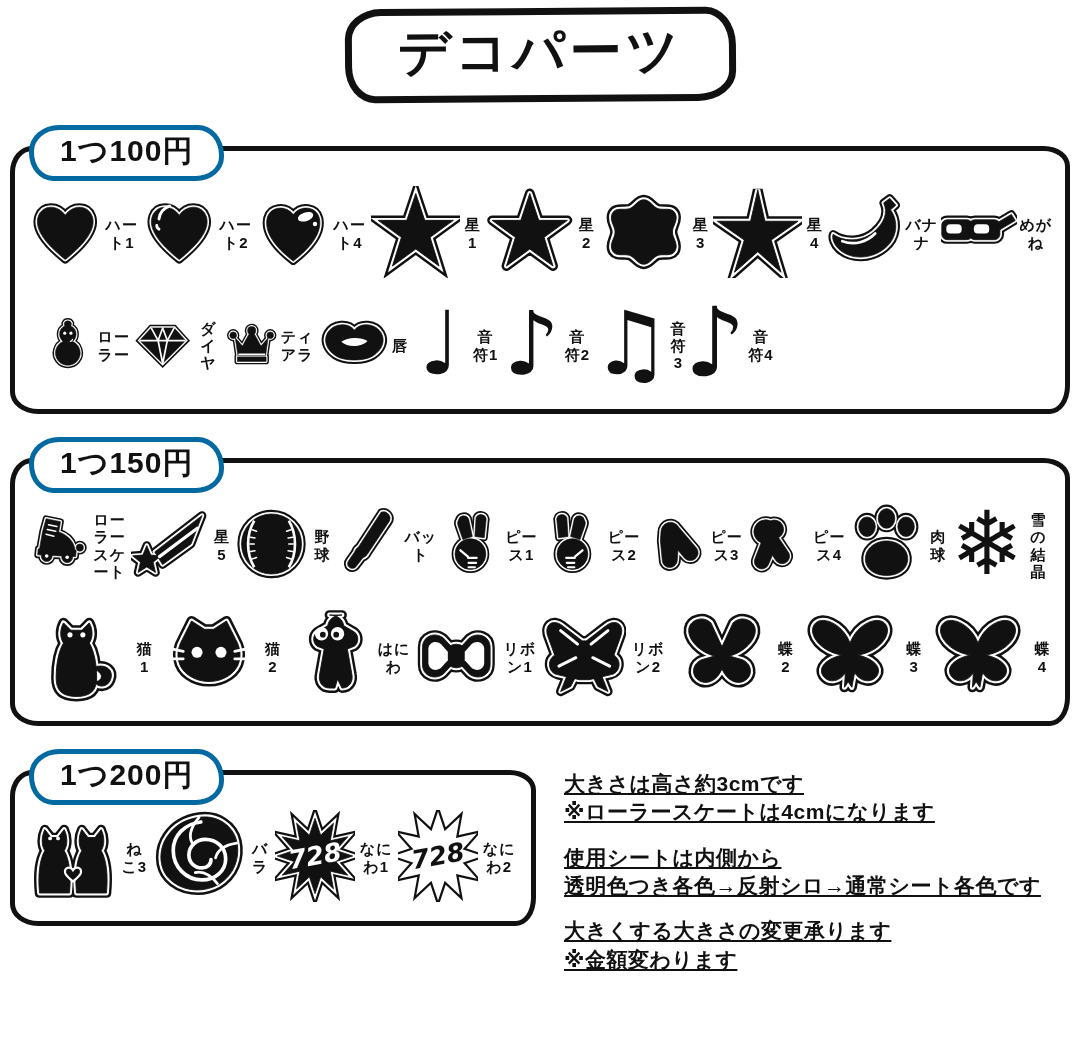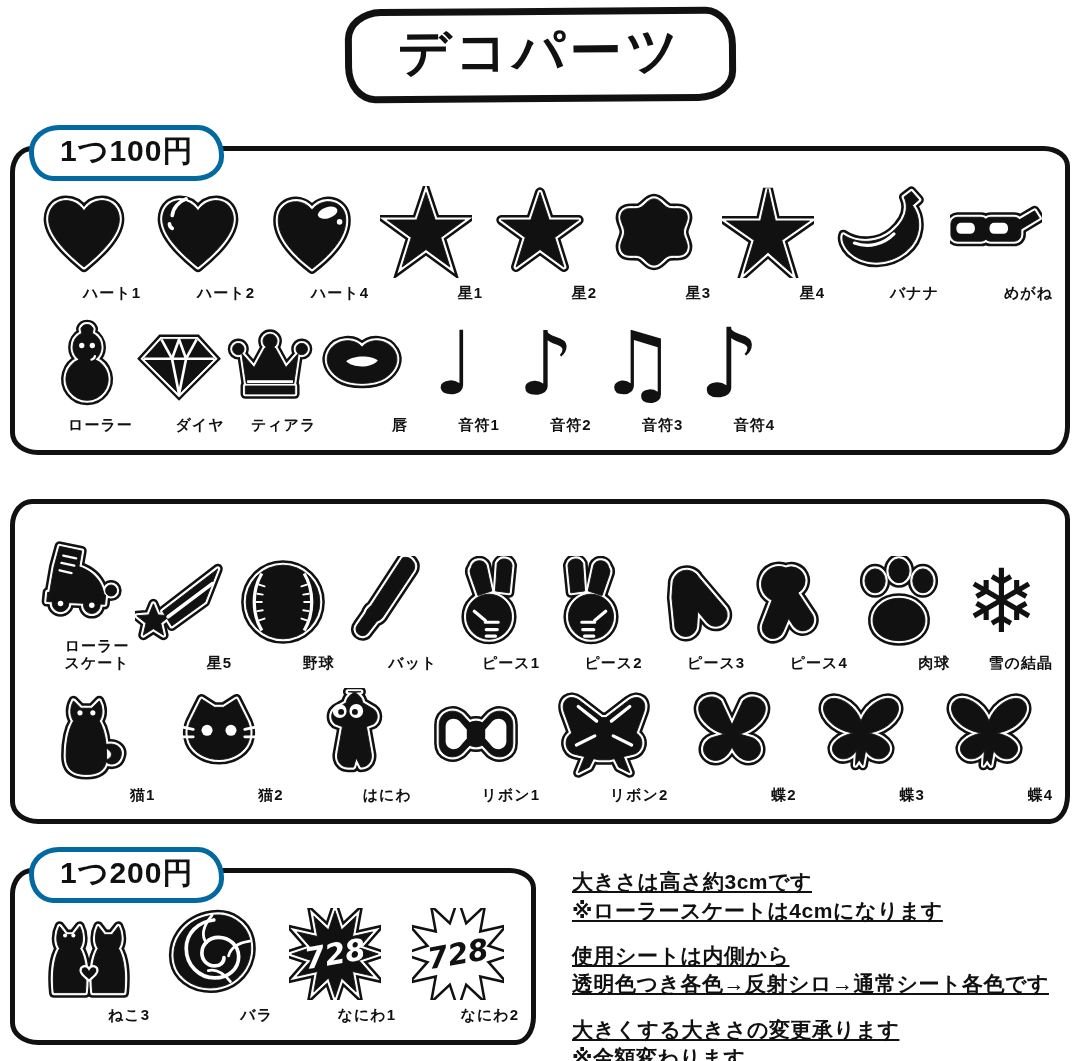--- a/index.html
+++ b/index.html
@@ -20,33 +20,33 @@
     border:5px solid #111;border-radius:22px 26px 20px 28px / 26px 20px 28px 22px;
     background:#fff;
   }
   .pill{
     position:absolute;top:-26px;left:14px;background:#fff;z-index:2;
     border:5px solid #0369a1;border-radius:30px 26px 28px 24px / 26px 30px 24px 28px;
     padding:1px 26px 4px;font-size:30px;font-weight:800;letter-spacing:1px;white-space:nowrap;
   }
   .row{display:flex;align-items:flex-end;padding:4px 4px 10px;}
   .row.w71{width:71%;margin-left:14px;}
-  .item{flex:1;min-width:0;display:flex;flex-direction:column;align-items:flex-end;}
+  .item{flex:1;min-width:0;display:flex;flex-direction:row;align-items:center;}
   .icon{height:98px;width:100%;display:flex;align-items:center;justify-content:center;}
   .icon-svg{height:92px;max-width:96%;}
   .icon-svg.flip{transform:scaleX(-1);}
   .glyph{font-family:"DejaVu Sans",sans-serif;font-size:88px;line-height:.95;color:#111;display:block;}
   .glyph.big{font-size:96px;}
   .item-label{
     font-size:15px;font-weight:bold;text-align:center;margin-top:3px;
     white-space:pre-line;line-height:1.15;letter-spacing:1px;
   }
   
   .bottom{display:flex;align-items:flex-start;margin-top:44px;}
-  .bottom .price-box{flex:0 0 500px;margin:0 12px 0 10px;}
+  .bottom .price-box{flex:0 0 500px;margin:0 4px 0 10px;}
   .notes{flex:1;padding:0 12px 0 24px;}
   .notes p{
     margin:0 0 17px;font-weight:bold;font-size:21px;line-height:1.35;
     white-space:pre-line;letter-spacing:.5px;text-decoration:underline;
   }
 </style>
 </head>
 <body>
 
 <div class="page">
@@ -245,20 +245,21 @@
         <div class="item">
           <div class="icon">
             <span class="glyph big">♪</span>
           </div>
           <div class="item-label">音符4</div>
         </div>
       </div>
   </section>
 
   <section class="price-box">
+    <div class="pill">1つ150円</div>
     <div class="row">
         <div class="item">
           <div class="icon">
             <svg viewBox="0 0 100 100" class="icon-svg">
               <path d="M30,8 L54,13 51,30 C63,34 72,42 76,52 L79,62 19,59 24,30 Z" fill="none" stroke="#111" stroke-width="11" stroke-linejoin="round" stroke-linecap="round"></path>
               <path d="M17,58 80,61 79,71 16,68 Z" fill="none" stroke="#111" stroke-width="11" stroke-linejoin="round" stroke-linecap="round"></path>
               <path d="M22,70 a9,9 0 1 0 18,0 a9,9 0 1 0 -18,0" fill="none" stroke="#111" stroke-width="11" stroke-linejoin="round" stroke-linecap="round"></path>
               <path d="M56,72 a9,9 0 1 0 18,0 a9,9 0 1 0 -18,0" fill="none" stroke="#111" stroke-width="11" stroke-linejoin="round" stroke-linecap="round"></path>
               <path d="M80,56 a6,6 0 1 0 12,0 a6,6 0 1 0 -12,0" fill="none" stroke="#111" stroke-width="11" stroke-linejoin="round" stroke-linecap="round"></path>
               <path d="M30,8 L54,13 51,30 C63,34 72,42 76,52 L79,62 19,59 24,30 Z" fill="none" stroke="#fff" stroke-width="5.5" stroke-linejoin="round" stroke-linecap="round"></path>

